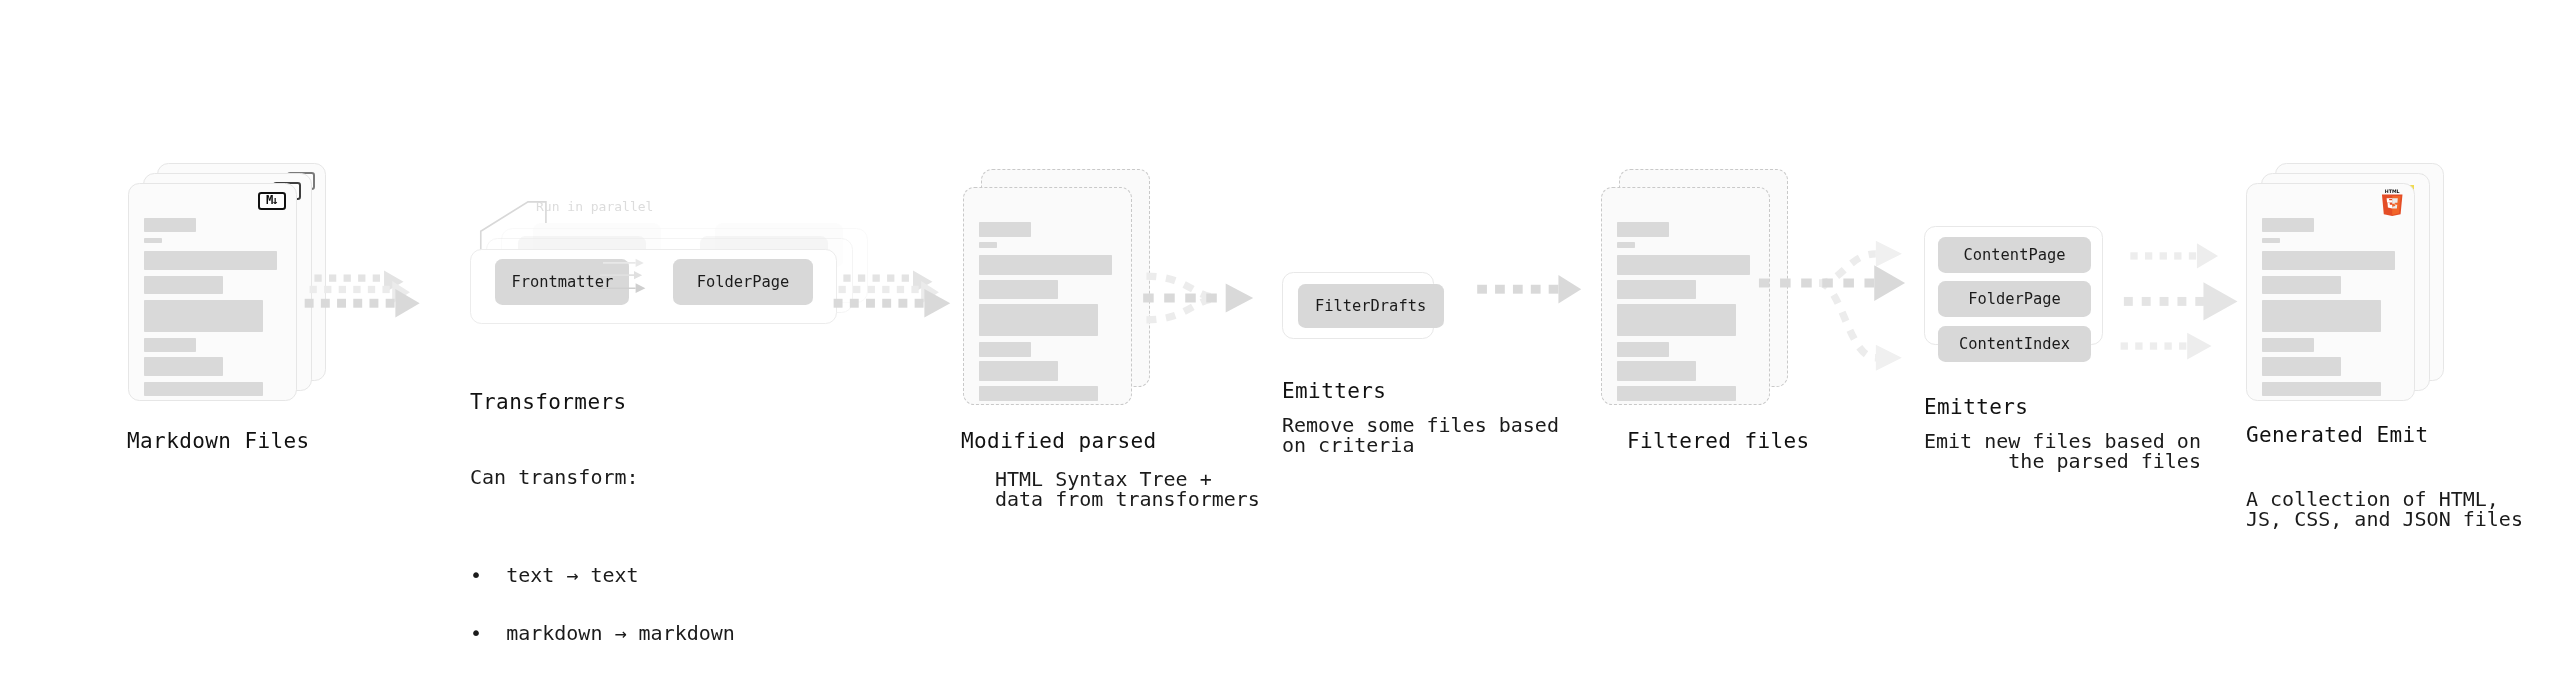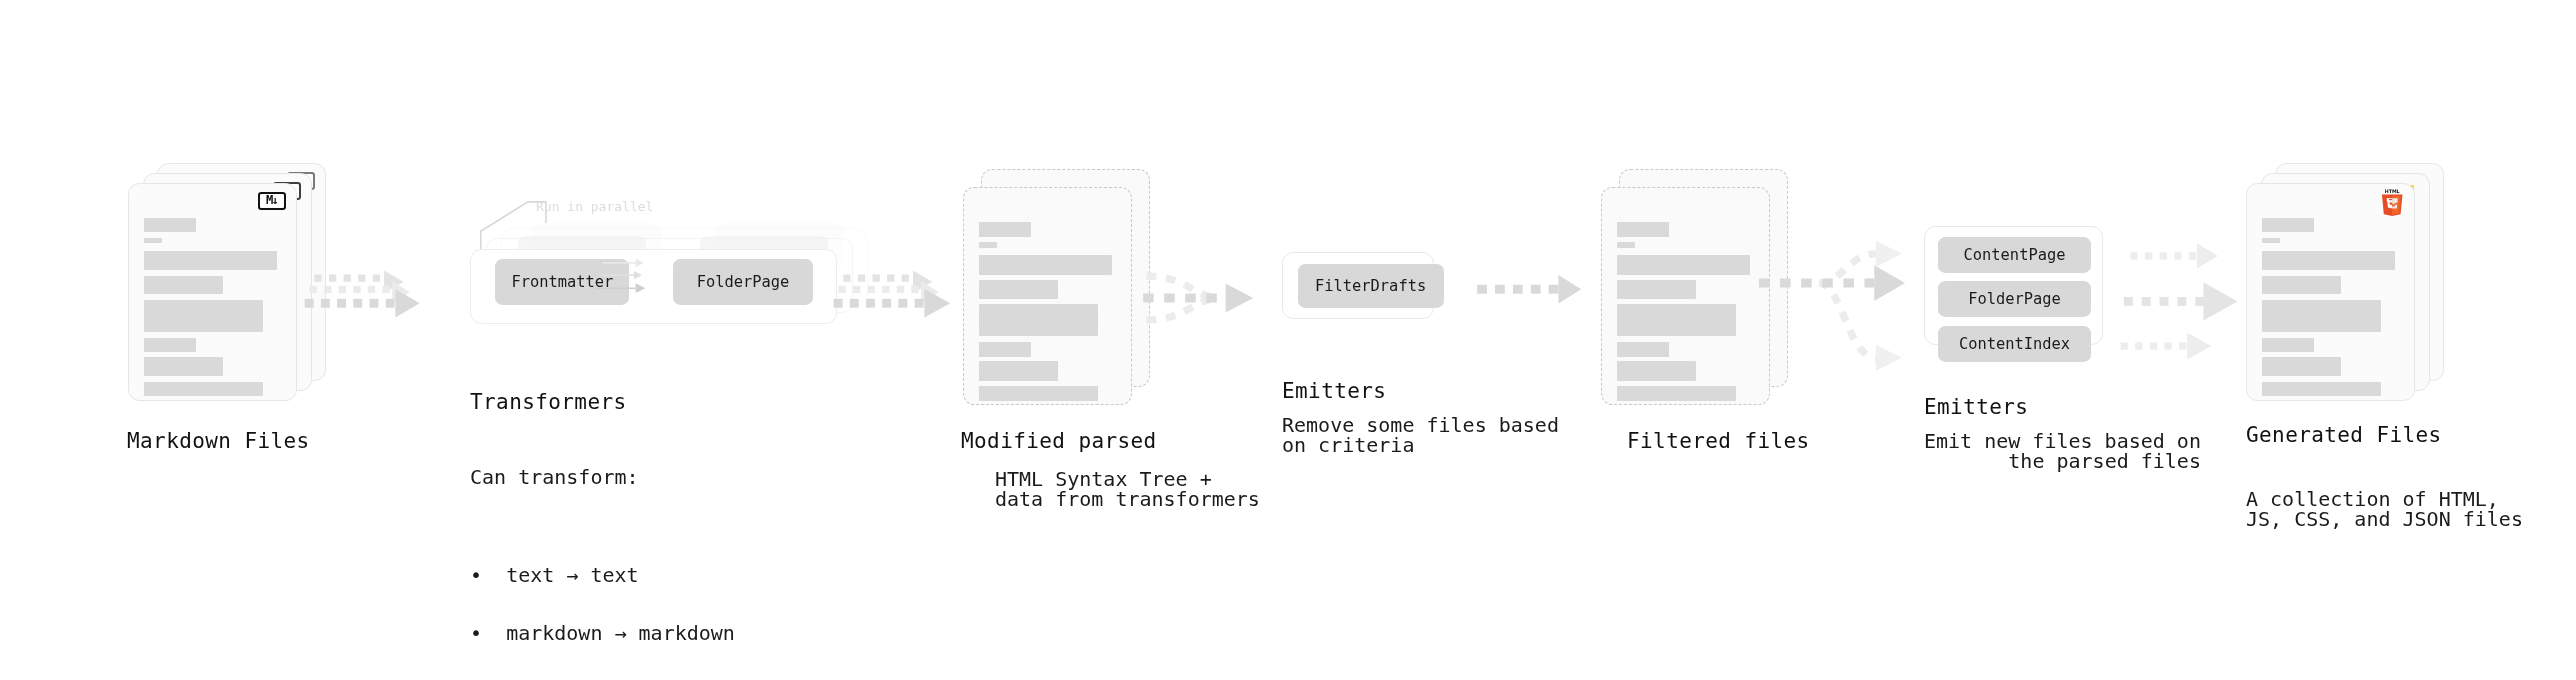--- a/index.html
+++ b/index.html
@@ -257,21 +257,21 @@
 
   <svg class="node" style="left:1138px;top:260px;" width="122" height="89" viewBox="0 0 150 110">
     <path d="M10,20 C60,20 70,46 96,46" fill="none" stroke="#ececec" stroke-width="9" stroke-dasharray="12 12" stroke-linecap="butt"></path>
     <path d="M10,74 C60,74 70,48 96,48" fill="none" stroke="#ececec" stroke-width="9" stroke-dasharray="12 12" stroke-linecap="butt"></path>
     <g stroke="#d9d9d9" stroke-width="11" stroke-dasharray="13 13">
       <line x1="6" y1="47" x2="108" y2="47"></line>
     </g>
     <polygon points="108,29 142,47 108,65" fill="#d9d9d9"></polygon>
   </svg>
 
-  <div class="gcard" style="left:1282px;top:252px;width:152px;height:67px;">
+  <div class="gcard" style="left:1282px;top:272px;width:152px;height:67px;">
     <div class="chip" style="left:14.6px;top:11.4px;width:146px;height:44px;">
         <span>FilterDrafts</span>
       </div>
   </div>
   <div class="title" style="left:1282px;top:379px;">Emitters</div>
   <div class="sub" style="left:1282px;top:416px;">Remove some files based
 on criteria</div>
 
   <svg class="node" style="left:1477px;top:275px;" width="106" height="32.5" viewBox="0 0 130 40">
     <g fill="#d9d9d9">
@@ -373,18 +373,18 @@
       <div class="skel" style="left:14.6px;top:34px;width:52px;height:14.6px;"></div>
       <div class="skel" style="left:14.6px;top:54px;width:18px;height:5.7px;"></div>
       <div class="skel" style="left:14.6px;top:67px;width:133px;height:19.5px;"></div>
       <div class="skel" style="left:14.6px;top:92px;width:79px;height:18.7px;"></div>
       <div class="skel" style="left:14.6px;top:116px;width:119px;height:32px;"></div>
       <div class="skel" style="left:14.6px;top:154px;width:52px;height:14.6px;"></div>
       <div class="skel" style="left:14.6px;top:173px;width:79px;height:19.5px;"></div>
       <div class="skel" style="left:14.6px;top:198px;width:119px;height:14.6px;"></div>
     </div>
   </div>
-  <div class="title" style="left:2246px;top:423px;">Generated Files</div>
+  <div class="title" style="left:2246px;top:423px;">Generated Emit</div>
   <div class="sub" style="left:2246px;top:462px;margin-top:28px;">A collection of HTML,
 JS, CSS, and JSON files</div>
 
 </div>
 
 
 </body></html>

